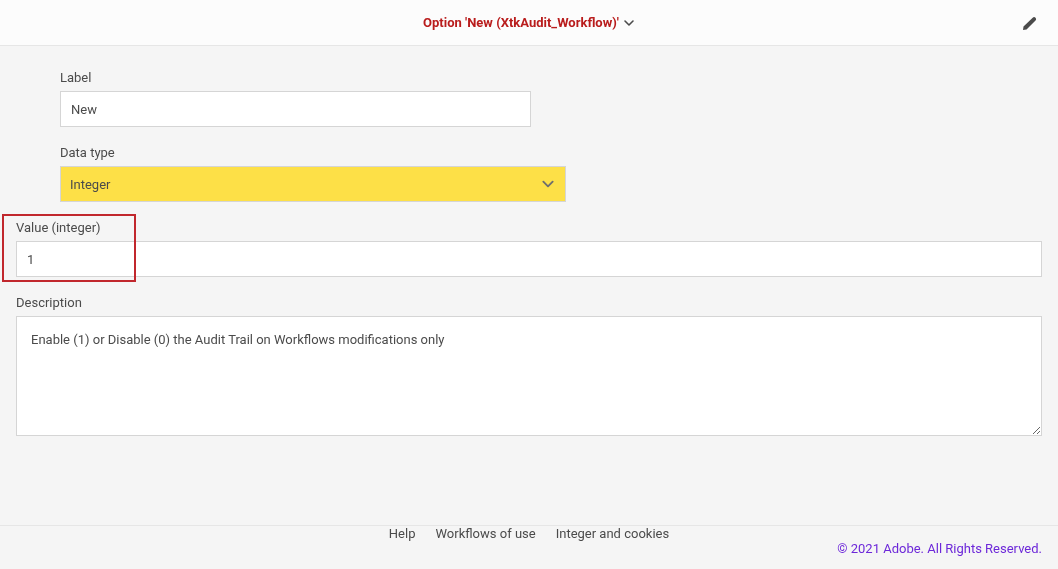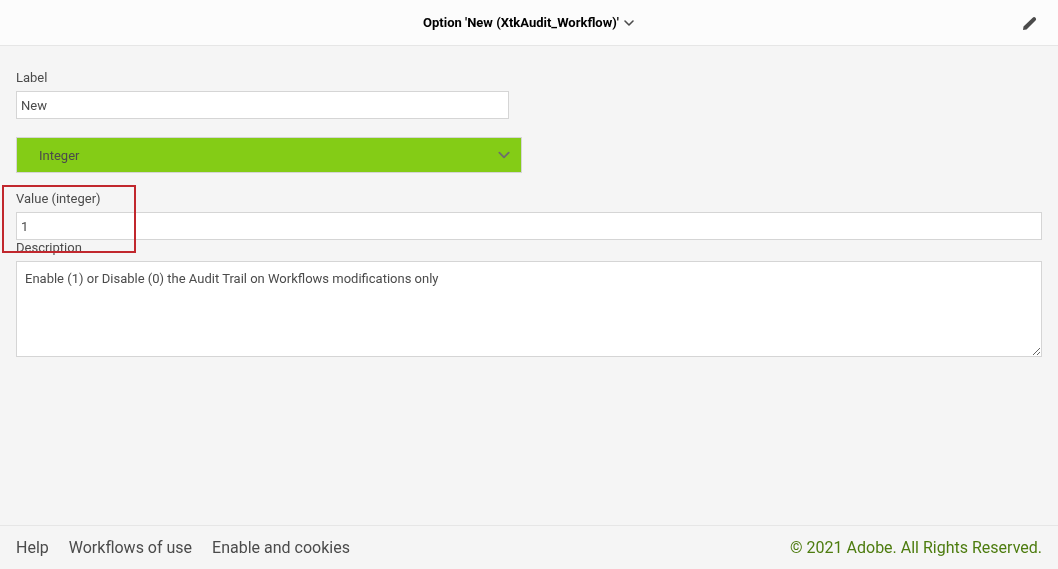--- a/index.html
+++ b/index.html
@@ -21,21 +21,21 @@
       height: 46px;
       background: #fcfcfc;
       border-bottom: 1px solid #e6e6e6;
       display: flex;
       align-items: center;
       justify-content: center;
       position: relative;
     }
     .header-title {
       font-weight: 700;
-      color: #000000;
+      color: #b91c1c;
       font-size: 13px;
       display: flex;
       align-items: center;
       gap: 4px;
       cursor: pointer;
     }
     .header-title .chev {
       display: inline-flex;
     }
     .edit-btn {
@@ -51,115 +51,118 @@
       cursor: pointer;
       color: #4b4b4b;
     }
     .content {
       padding: 24px 16px 16px 16px;
     }
     .row {
       display: flex;
       gap: 40px;
       margin-bottom: 18px;
+      margin-left: 44px;
     }
     .field {
       flex: 1;
       min-width: 0;
     }
     .field.half {
       max-width: 506px;
     }
     .label {
       font-size: 13px;
       color: #4b4b4b;
       margin-bottom: 6px;
       display: block;
     }
     .label .req {
       color: #d7373f;
       margin-left: 2px;
     }
     .input-text {
       width: 100%;
-      height: 28px;
+      height: 36px;
       border: 1px solid #d5d5d5;
       background: #fff;
-      padding: 0 4px;
+      padding: 0 10px;
       font-size: 13px;
       color: #4b4b4b;
       font-family: inherit;
       outline: none;
     }
     .select-wrap {
       position: relative;
       width: 100%;
       height: 36px;
       border: 1px solid #d5d5d5;
-      background: #84cc16;
-      display: flex;
-      align-items: center;
-      padding: 0 22px;
+      background: #fde047;
+      display: flex;
+      align-items: center;
+      padding: 0 9px;
       cursor: pointer;
       color: #4b4b4b;
     }
     .select-wrap .chev {
       position: absolute;
       right: 10px;
       top: 50%;
       transform: translateY(-50%);
       color: #6e6e6e;
     }
     .full-field {
+      margin-bottom: 18px;
     }
     .value-highlight {
       position: relative;
     }
     .value-highlight .highlight-box {
       position: absolute;
       border: 2px solid #c1272d;
       top: -6px;
       left: -14px;
       width: 134px;
       height: 68px;
       pointer-events: none;
       z-index: 5;
     }
     textarea.input-text {
-      height: 96px;
-      padding: 8px;
+      height: 120px;
+      padding: 14px;
       resize: both;
       line-height: 1.4;
     }
     .footer {
       position: absolute;
       bottom: 0;
       left: 0;
       right: 0;
       height: 44px;
       border-top: 1px solid #e6e6e6;
       background: #f5f5f5;
       display: flex;
       align-items: center;
       padding: 0 16px;
-      font-size: 16px;
-      color: #4b4b4b;
+      font-size: 13px;
+      color: #4b4b4b;
+      flex-direction: column;
     }
     .footer-links {
       display: flex;
       gap: 20px;
     }
     .footer-links a {
       color: #4b4b4b;
       text-decoration: none;
       cursor: pointer;
     }
     .footer-right {
       margin-left: auto;
-      color: #4d7c0f;
+      color: #6d28d9;
     }
     svg { display: block; }
   </style>
 </head>
 <body>
 
 <div class="header">
   <div class="header-title">
     <span>Option 'New (XtkAudit_Workflow)'</span>
     <span class="chev">
@@ -183,20 +186,21 @@
     <div class="field">
       <span class="label">Label</span>
       <input class="input-text" type="text" value="New" style="">
     </div>
     <div class="field">
     </div>
   </div>
 
   <div class="row">
     <div class="field half">
+      <span class="label">Data type</span>
       <div class="select-wrap">
         <span>Integer</span>
         <span class="chev">
           <svg width="14" height="14" viewBox="0 0 12 12">
               <path d="M2 4 L6 8 L10 4" stroke="#6e6e6e" stroke-width="1.6" fill="none" stroke-linecap="round" stroke-linejoin="round"></path>
             </svg>
         </span>
       </div>
     </div>
   </div>
@@ -211,16 +215,16 @@
     <span class="label">Description</span>
     <textarea class="input-text" style="">Enable (1) or Disable (0) the Audit Trail on Workflows modifications only</textarea>
   </div>
 
 </div>
 
 <div class="footer">
   <div class="footer-links">
     <a>Help</a>
     <a>Workflows of use</a>
-    <a>Enable and cookies</a>
+    <a>Integer and cookies</a>
   </div>
   <div class="footer-right">© 2021 Adobe. All Rights Reserved.</div>
 </div>
 
 </body></html>

